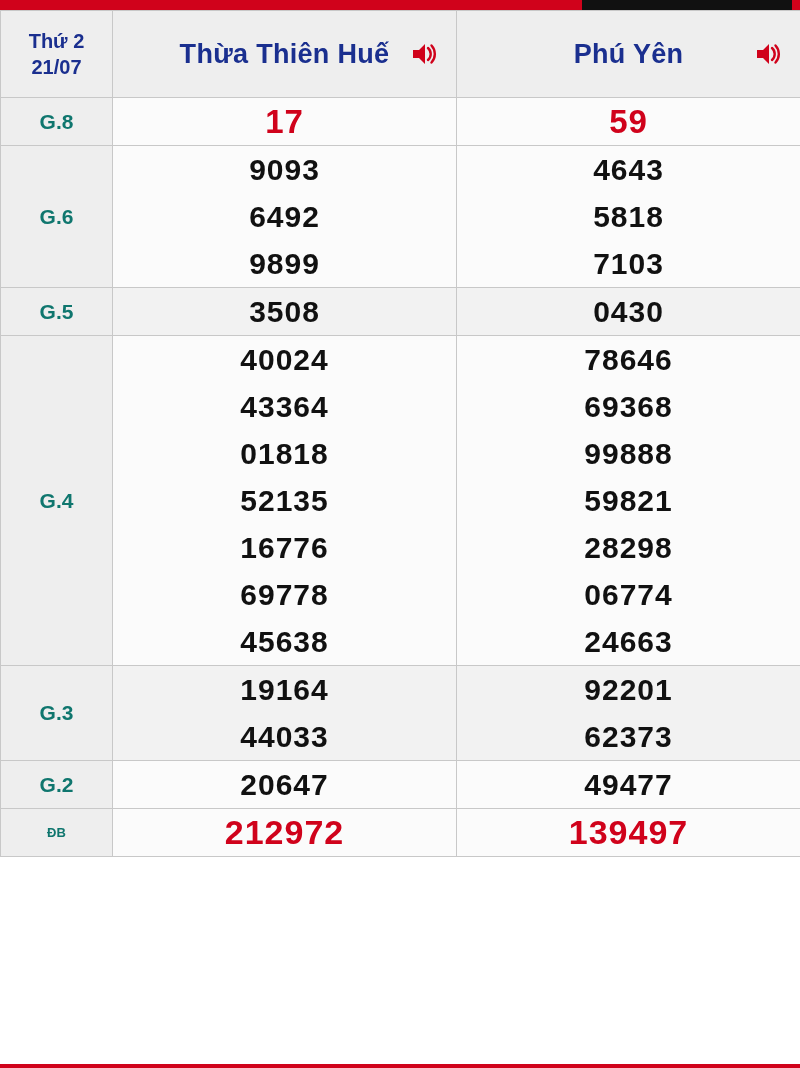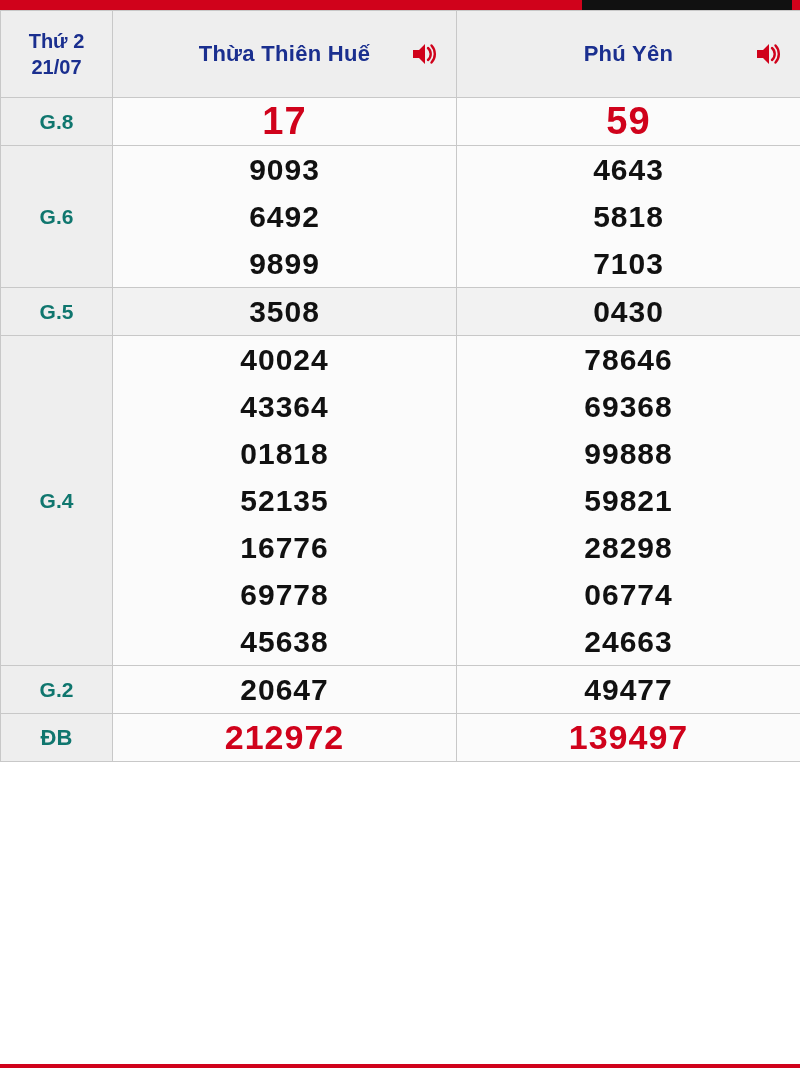--- a/index.html
+++ b/index.html
@@ -61,21 +61,21 @@
     font-weight: bold;
     font-size: 20px;
     line-height: 26px;
   }
   .head-prov-cell {
     position: relative;
   }
   .head-prov {
     color: #1a2f8f;
     font-weight: bold;
-    font-size: 22px;
+    font-size: 27px;
     letter-spacing: 0.3px;
   }
   .speaker {
     position: absolute;
     right: 18px;
     top: 50%;
     transform: translateY(-50%);
     width: 28px;
     height: 28px;
     display: inline-block;
@@ -101,23 +101,23 @@
     background: #f2f2f2;
   }
   tr.alt td.label {
     background: #eeeeee;
   }
   td.values .num { display: block; }
 
   .red {
     color: #d0021b;
   }
-  tr.g8 td.values { font-size: 38px; }
+  tr.g8 td.values { font-size: 33px; }
   tr.db td.values { font-size: 34px; }
-  tr.db td.label { font-size: 22px; }
+  tr.db td.label { font-size: 13px; }
 
   .bottombar {
     position: absolute;
     left: 0;
     bottom: 0;
     width: 800px;
     height: 4px;
     background: #d0021b;
   }
 </style>
@@ -213,20 +213,31 @@
           <span class="num">78646</span>
           <span class="num">69368</span>
           <span class="num">99888</span>
           <span class="num">59821</span>
           <span class="num">28298</span>
           <span class="num">06774</span>
           <span class="num">24663</span>
         </td>
       </tr>
 
+      <tr class="alt">
+        <td class="label">G.3</td>
+        <td class="values">
+          <span class="num">19164</span>
+          <span class="num">44033</span>
+        </td>
+        <td class="values">
+          <span class="num">92201</span>
+          <span class="num">62373</span>
+        </td>
+      </tr>
 
       <tr>
         <td class="label">G.2</td>
         <td class="values">
           <span class="num">20647</span>
         </td>
         <td class="values">
           <span class="num">49477</span>
         </td>
       </tr>

